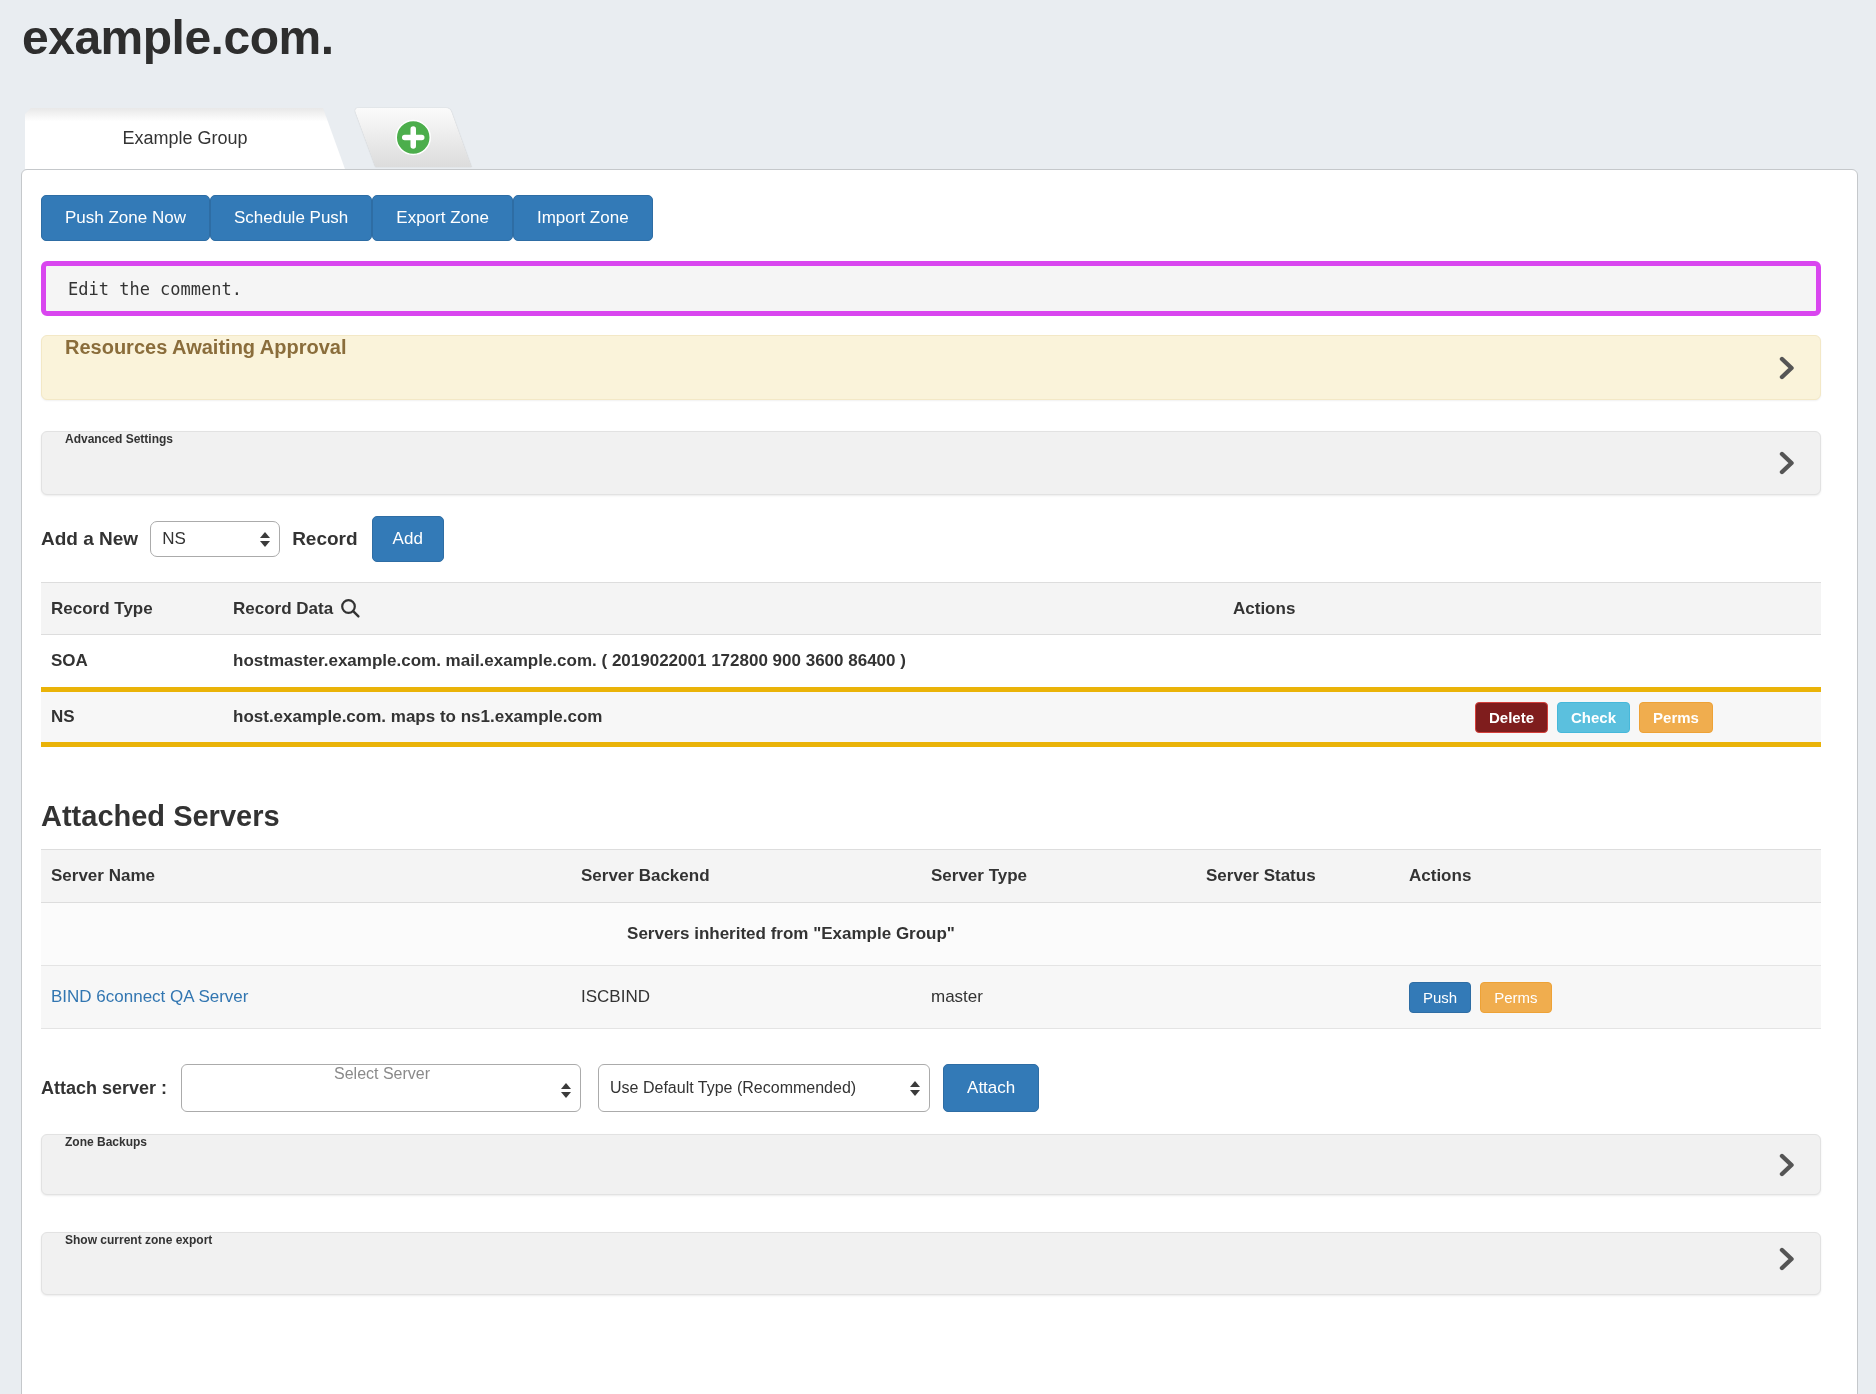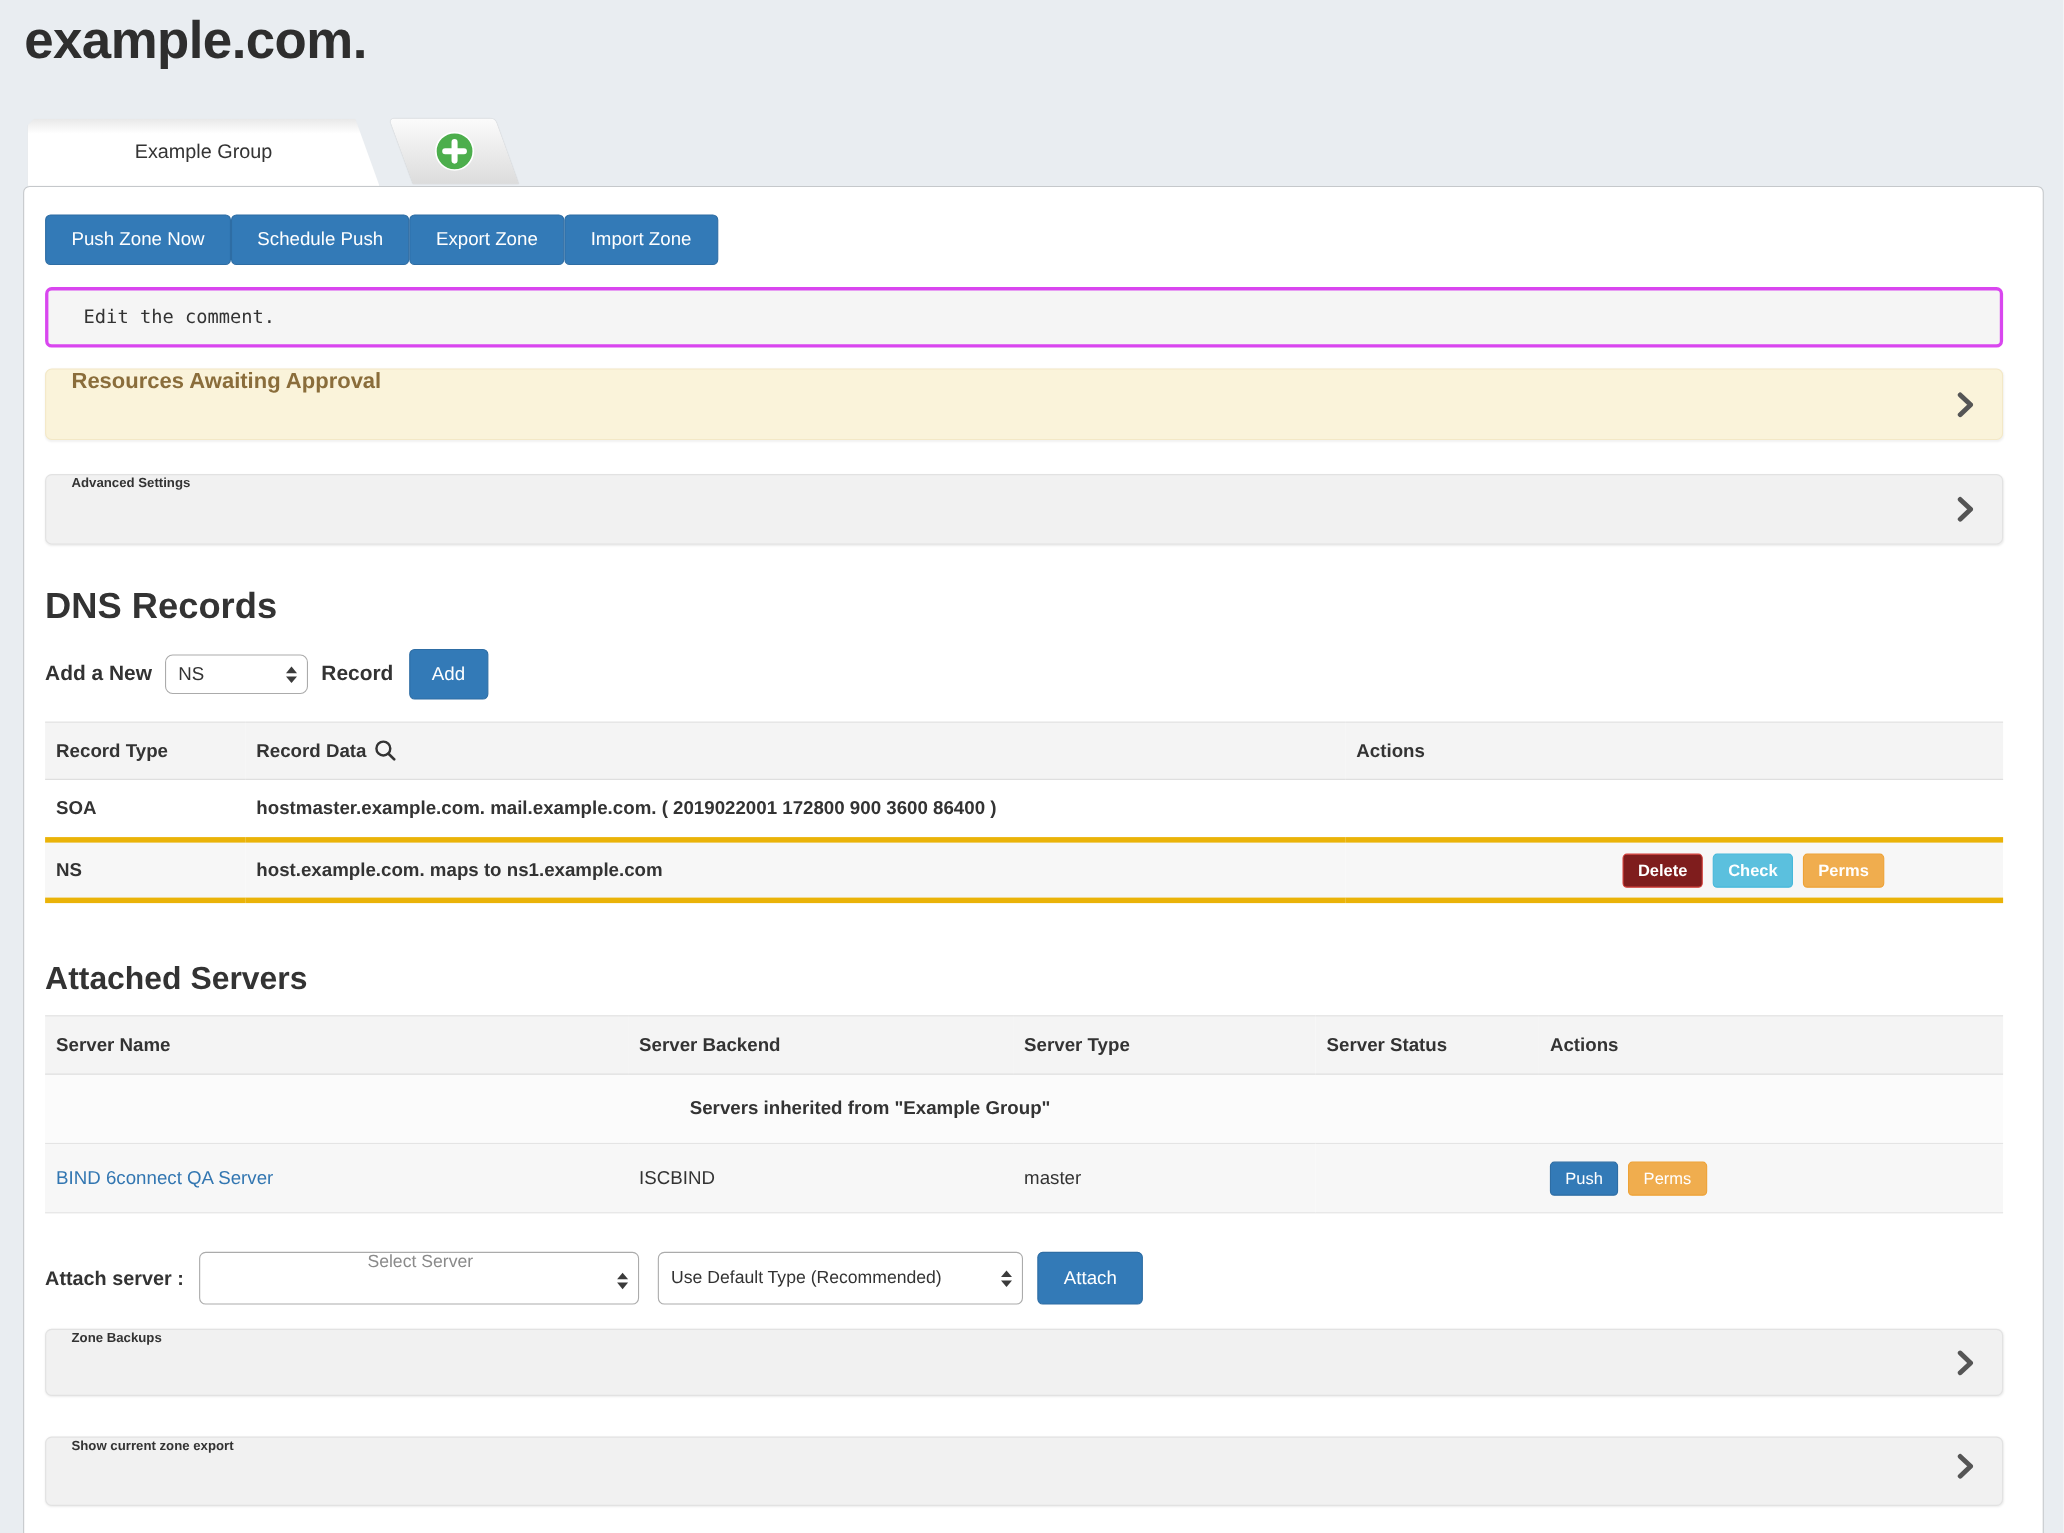--- a/index.html
+++ b/index.html
@@ -50,22 +50,22 @@
   .btn-primary { background:#337ab7; border:1px solid #2e6da4; }
   .btn-danger  { background:#7f1d1d; border:1px solid #d43f3a; }
   .btn-info    { background:#5bc0de; border:1px solid #46b8da; }
   .btn-warning { background:#f0ad4e; border:1px solid #eea236; }
   .btn-lg { height:46px; padding:0 23px; font-size:17px; }
   .btn-sm { height:31px; padding:0 13px; font-size:15px; border-radius:4px; }
   .toolbar { display:flex; gap:0; height:46px; }
   
   .comment-box {
     margin-top:20px; height:55px;
-    background:#f5f5f5; border:3px solid #d946ef; border-radius:6px;
-    display:flex; align-items:center; padding:0 32px;
+    background:#f5f5f5; border:5px solid #d946ef; border-radius:6px;
+    display:flex; align-items:center; padding:0 22px;
     font-family:"DejaVu Sans Mono", monospace; font-size:17px; color:#333;
   }
   
   .accordion {
     display:flex; 
     border-radius:6px; padding:0 26px 0 23px;
     cursor:pointer;
   }
   .accordion .chev { margin-left:auto; display:flex; align-items:center; }
   .acc-approval {
@@ -164,21 +164,20 @@
 
   <div class="accordion acc-gray acc-advanced">
     <span class="acc-label">Advanced Settings</span>
     <span class="chev">
       <svg width="15" height="24" viewBox="0 0 15 24">
           <path d="M3 3 L12.5 12 L3 21" stroke="#555" stroke-width="4.4" fill="none" stroke-linecap="round" stroke-linejoin="round"></path>
         </svg>
     </span>
   </div>
 
-  <h2 class="h-dns">DNS Records</h2>
 
   <div class="add-row">
     <span class="lbl">Add a New</span>
     <div class="sel sel-ns">
       <span>NS</span>
       <span class="arrows">
           <span class="tri-up"></span>
           <span class="tri-dn"></span>
         </span>
     </div>

